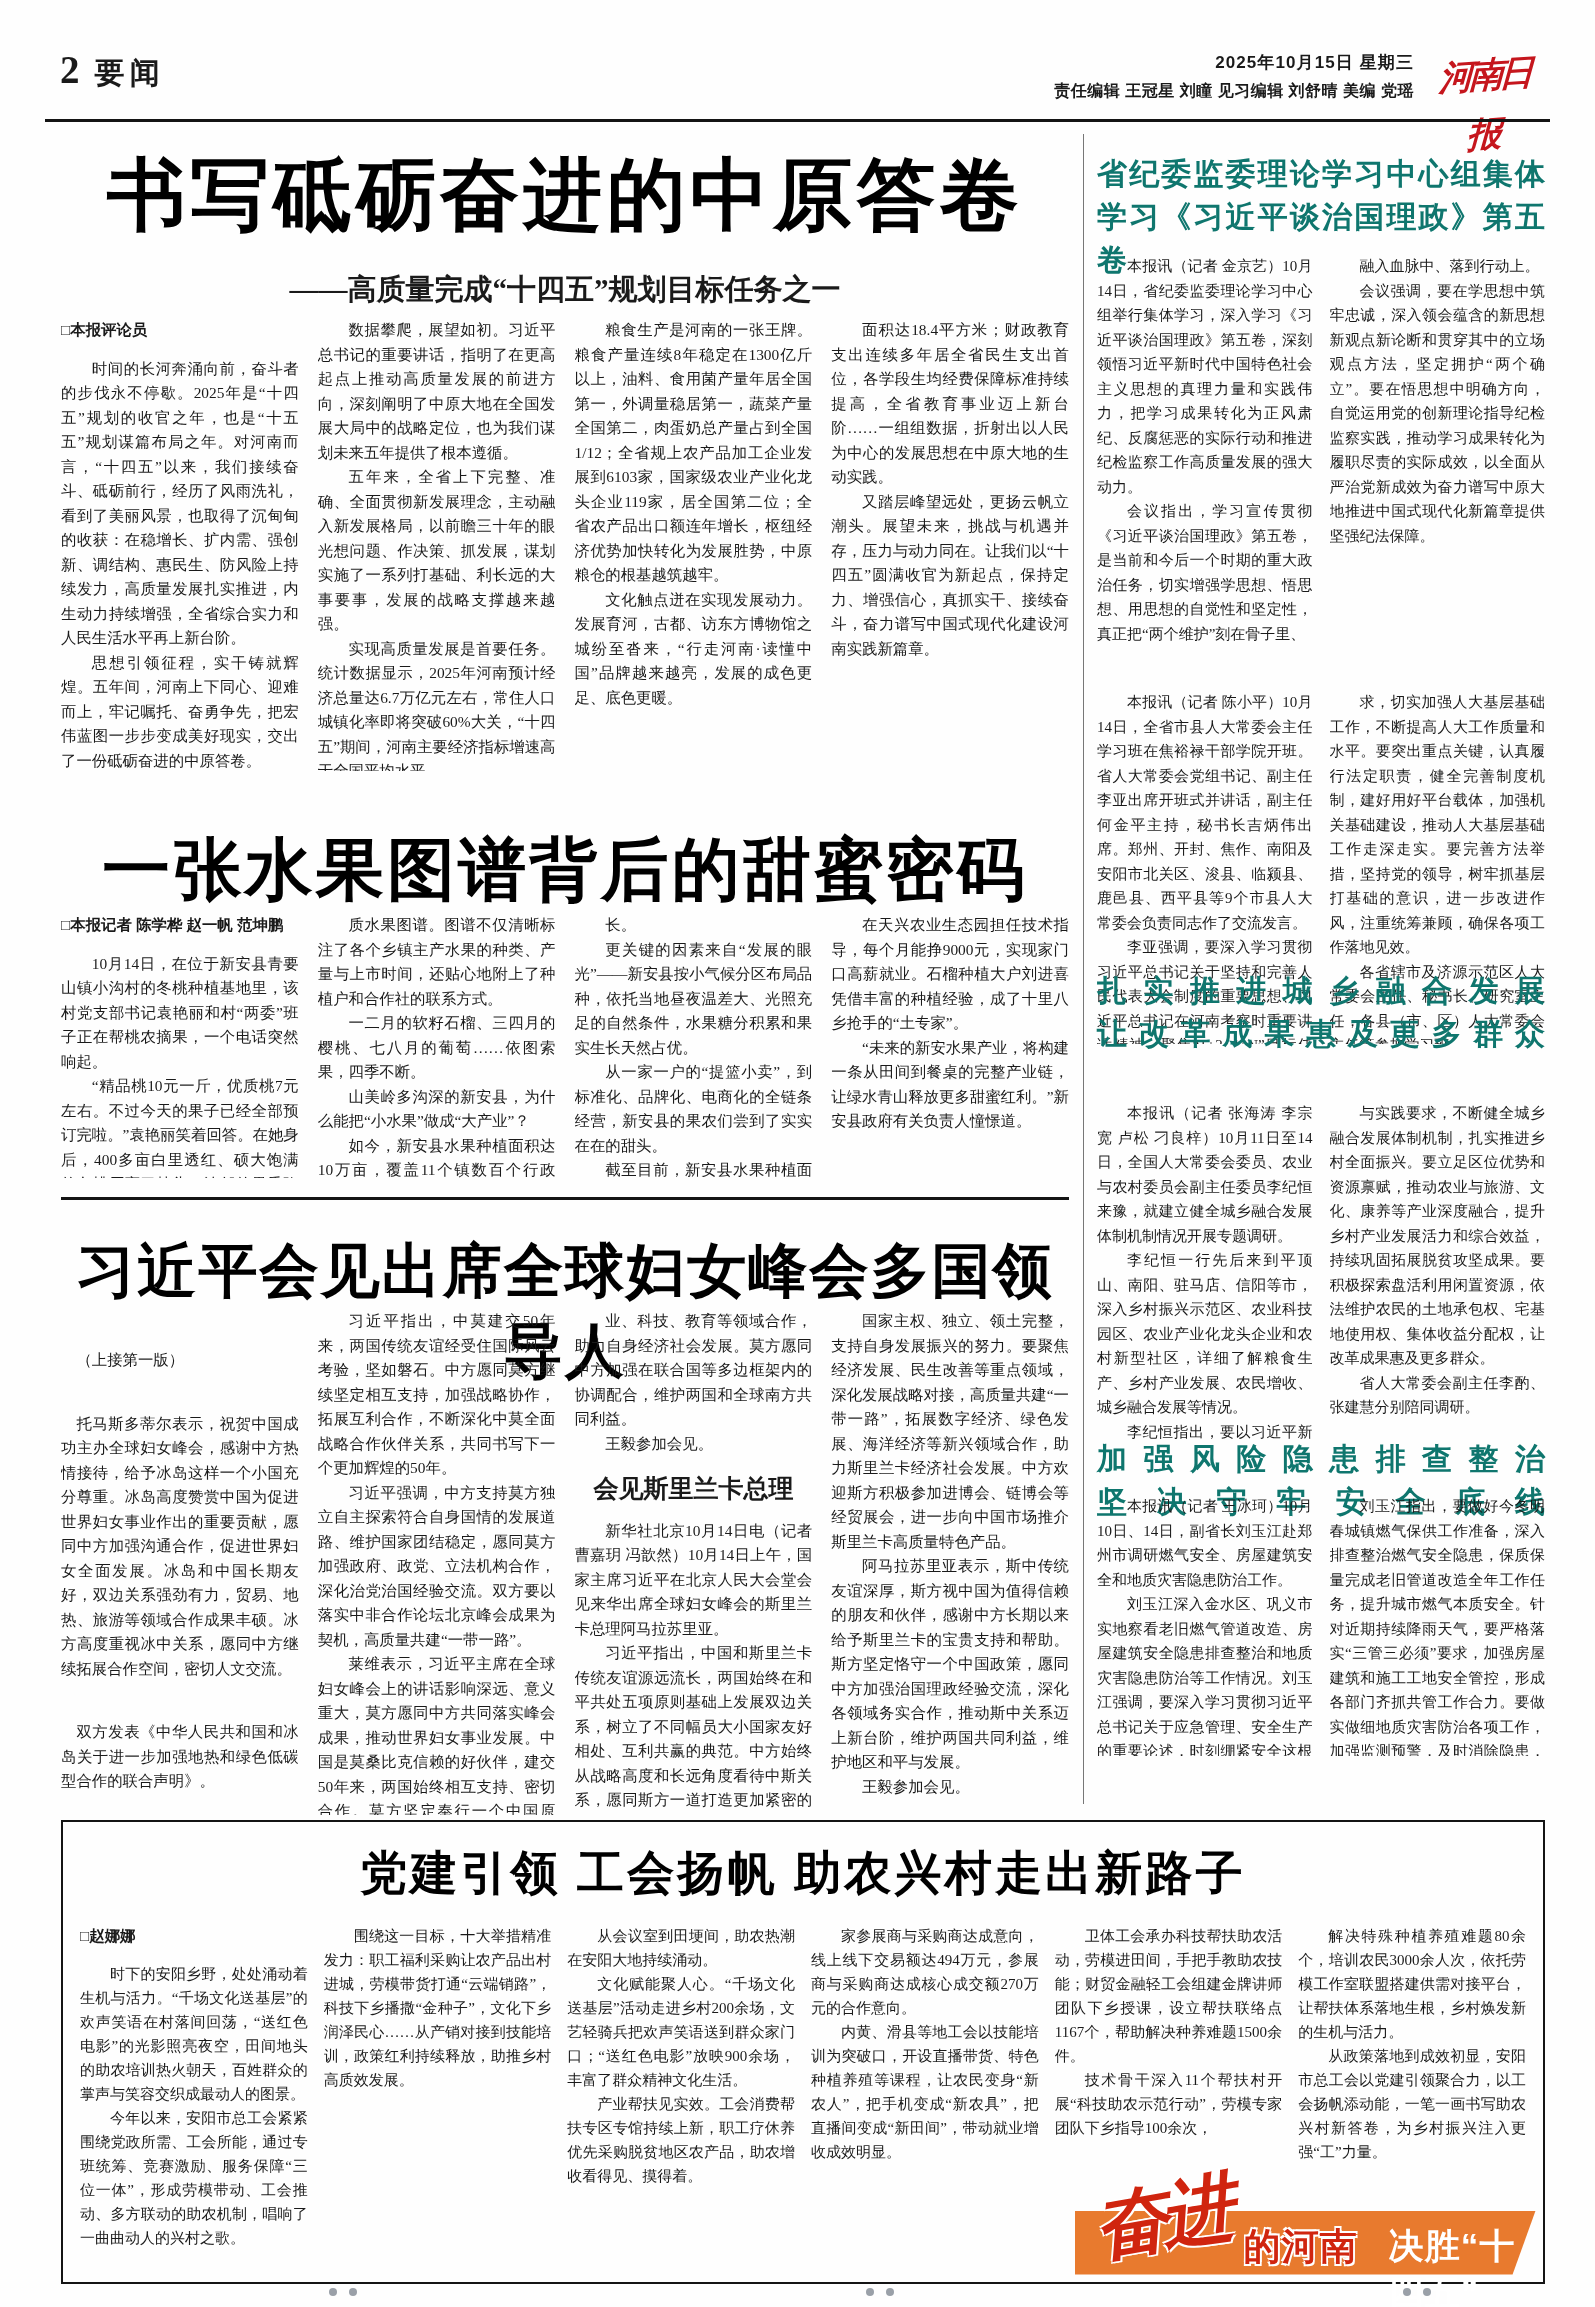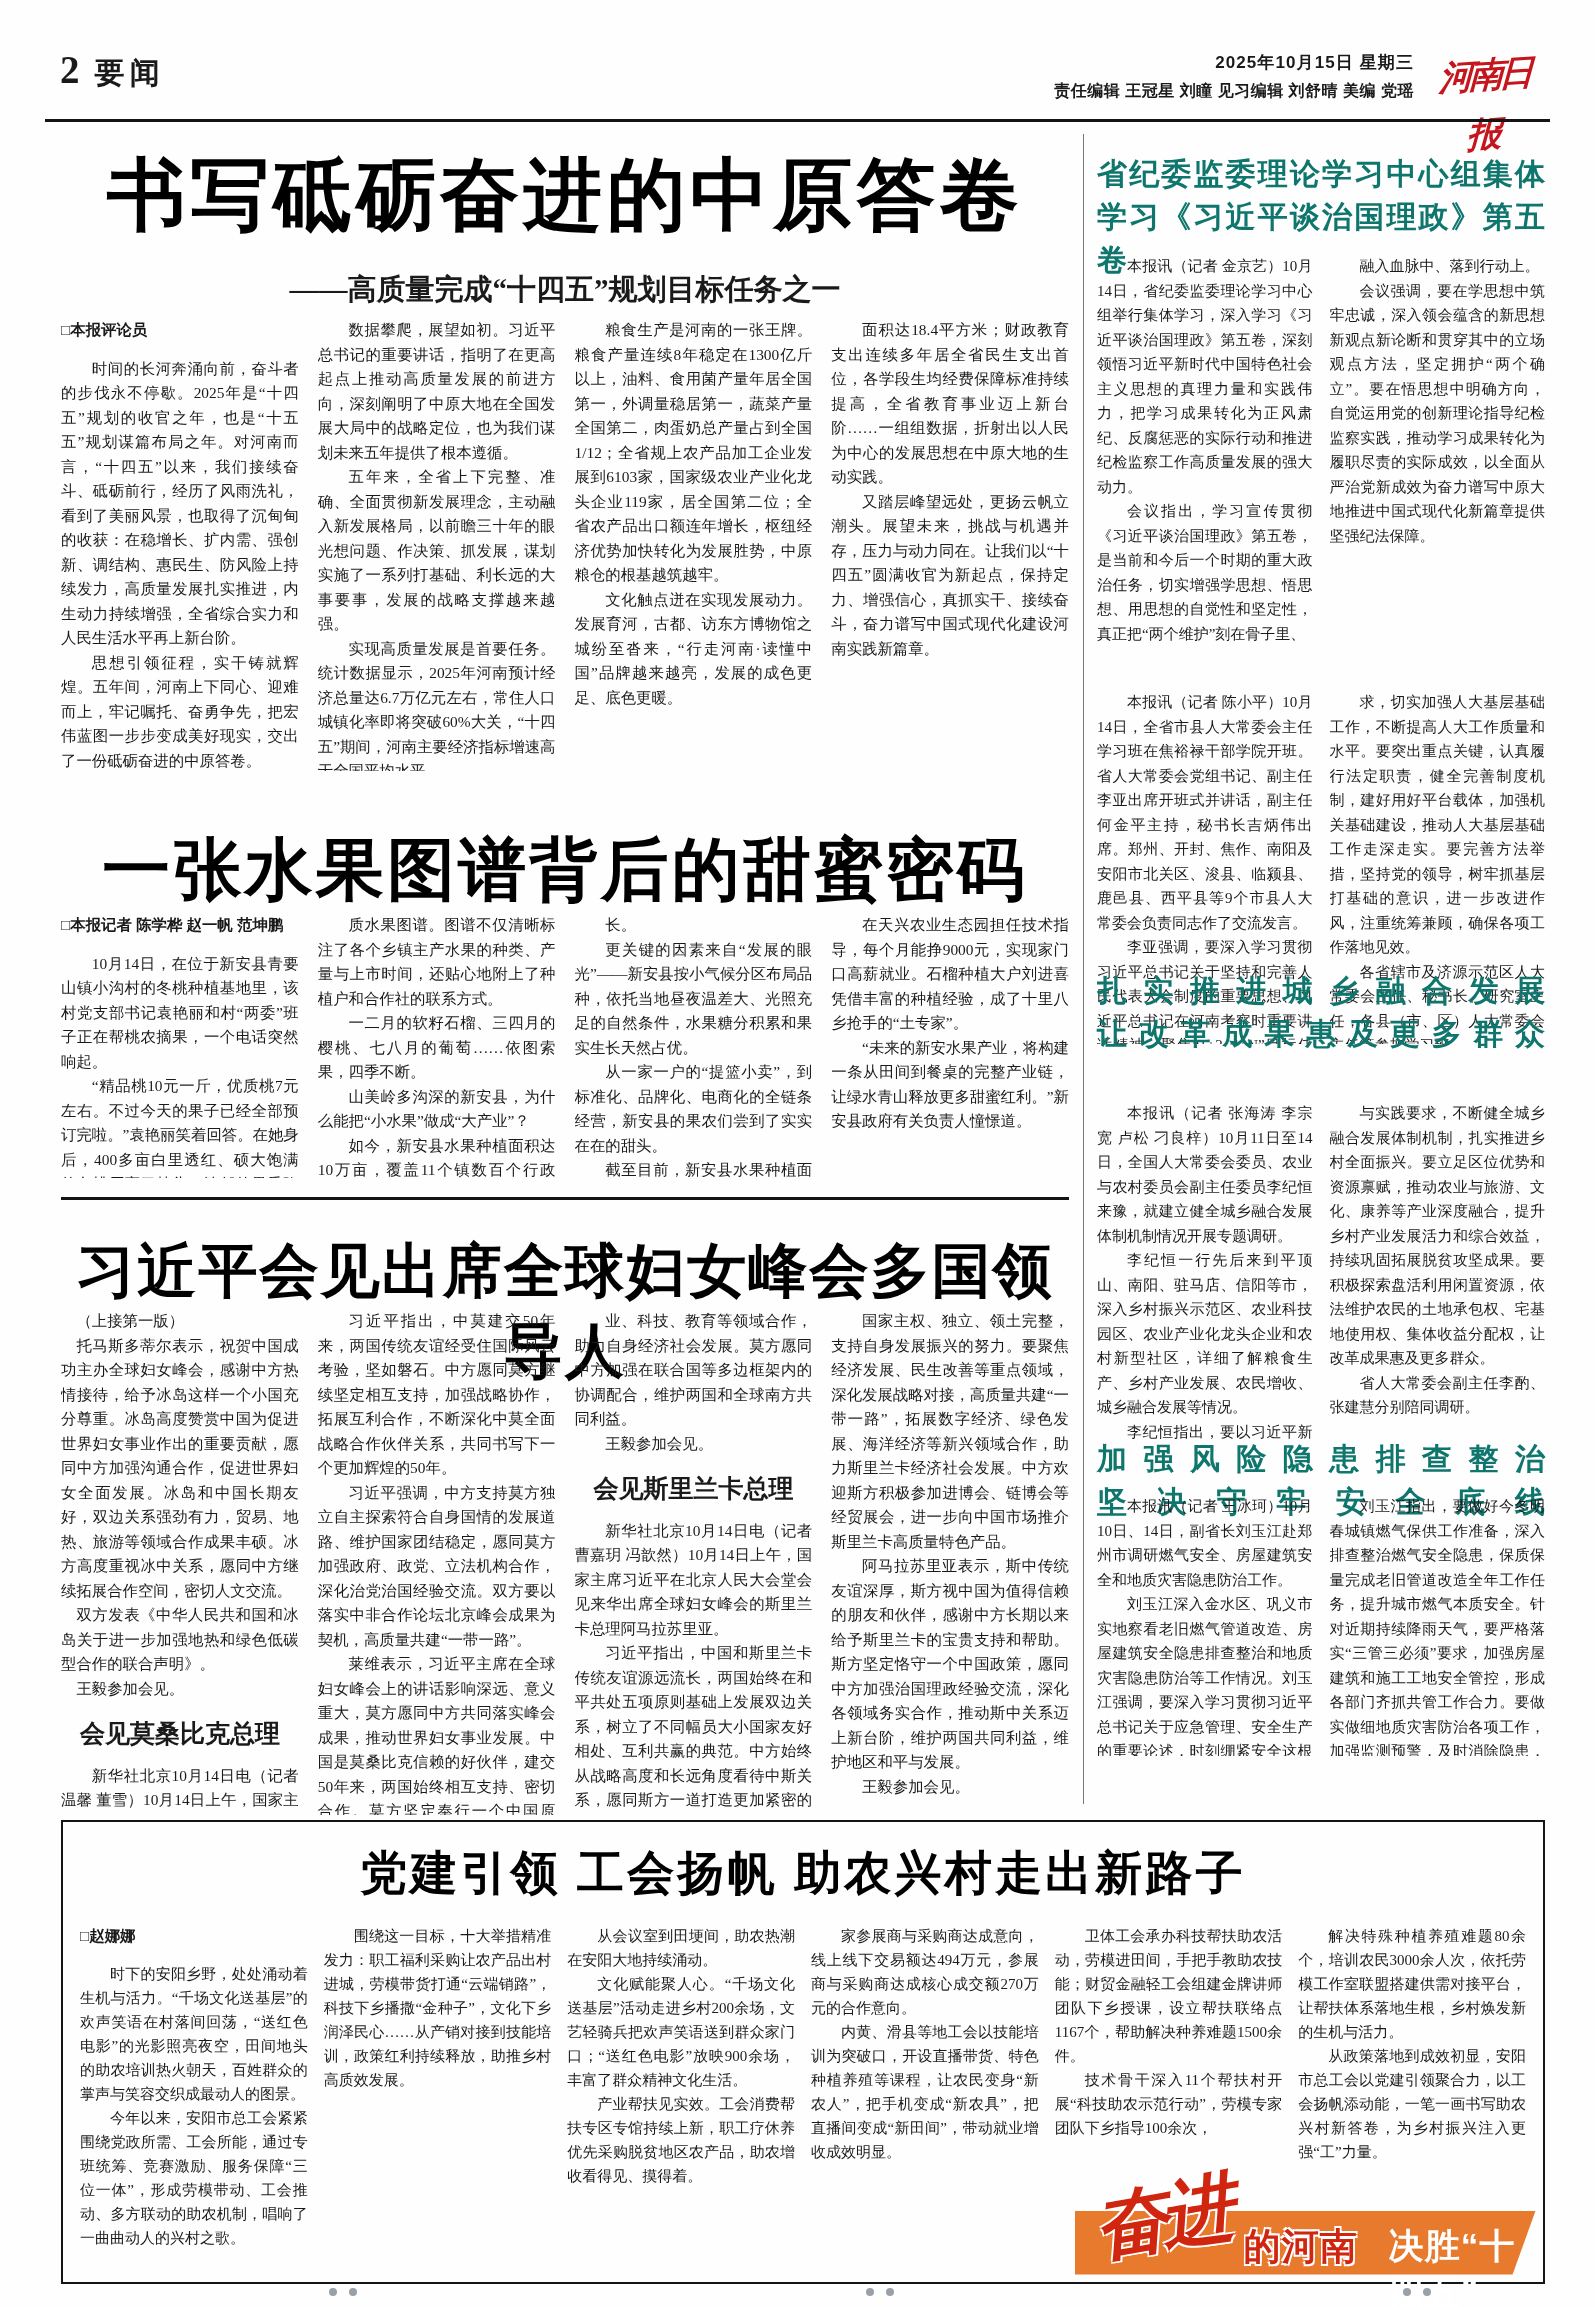--- a/index.html
+++ b/index.html
@@ -20,21 +20,21 @@
   
   .abs{position:absolute;}
   .lsec{left:61px;width:1008px;}
   .rsec{left:1097px;width:448px;}
   .big-title{font-family:"Liberation Sans",sans-serif;font-weight:900;text-align:center;color:#000;}
   .subtitle{font-family:"Liberation Serif",serif;font-weight:700;text-align:center;}
   .byline{font-family:"Liberation Sans",sans-serif;font-weight:700;font-size:15.4px;margin-bottom:14px;}
   .cols{display:flex;gap:19px;overflow:hidden;}
   .col{flex:1 1 0;overflow:hidden;font-size:15.4px;line-height:24.5px;text-align:justify;}
   .col p{margin:0;text-indent:2em;}
-  .cont-note p{text-indent:1em;}
+  .cont-note p{text-indent:1em;margin-top:39px;}
   .sub-meet{font-family:"Liberation Sans",sans-serif;font-weight:900;font-size:25px;
             text-align:center;margin:20px 0 18px 0;text-indent:0;}
   .r-title{font-family:"Liberation Sans",sans-serif;font-weight:900;font-size:30px;line-height:43px;
            text-align:justify;color:#0f766e;}
   .r-title div{text-align-last:justify;}
   .r-body{display:flex;gap:17px;overflow:hidden;}
   .r-col{flex:1 1 0;overflow:hidden;font-size:15px;line-height:24.5px;text-align:justify;}
   .r-col p{margin:0;text-indent:2em;}
   .v-divider{position:absolute;left:1083px;top:134px;width:1.1px;height:1670px;background:#777;}
   .left-hr{position:absolute;height:3.2px;background:#141414;}

